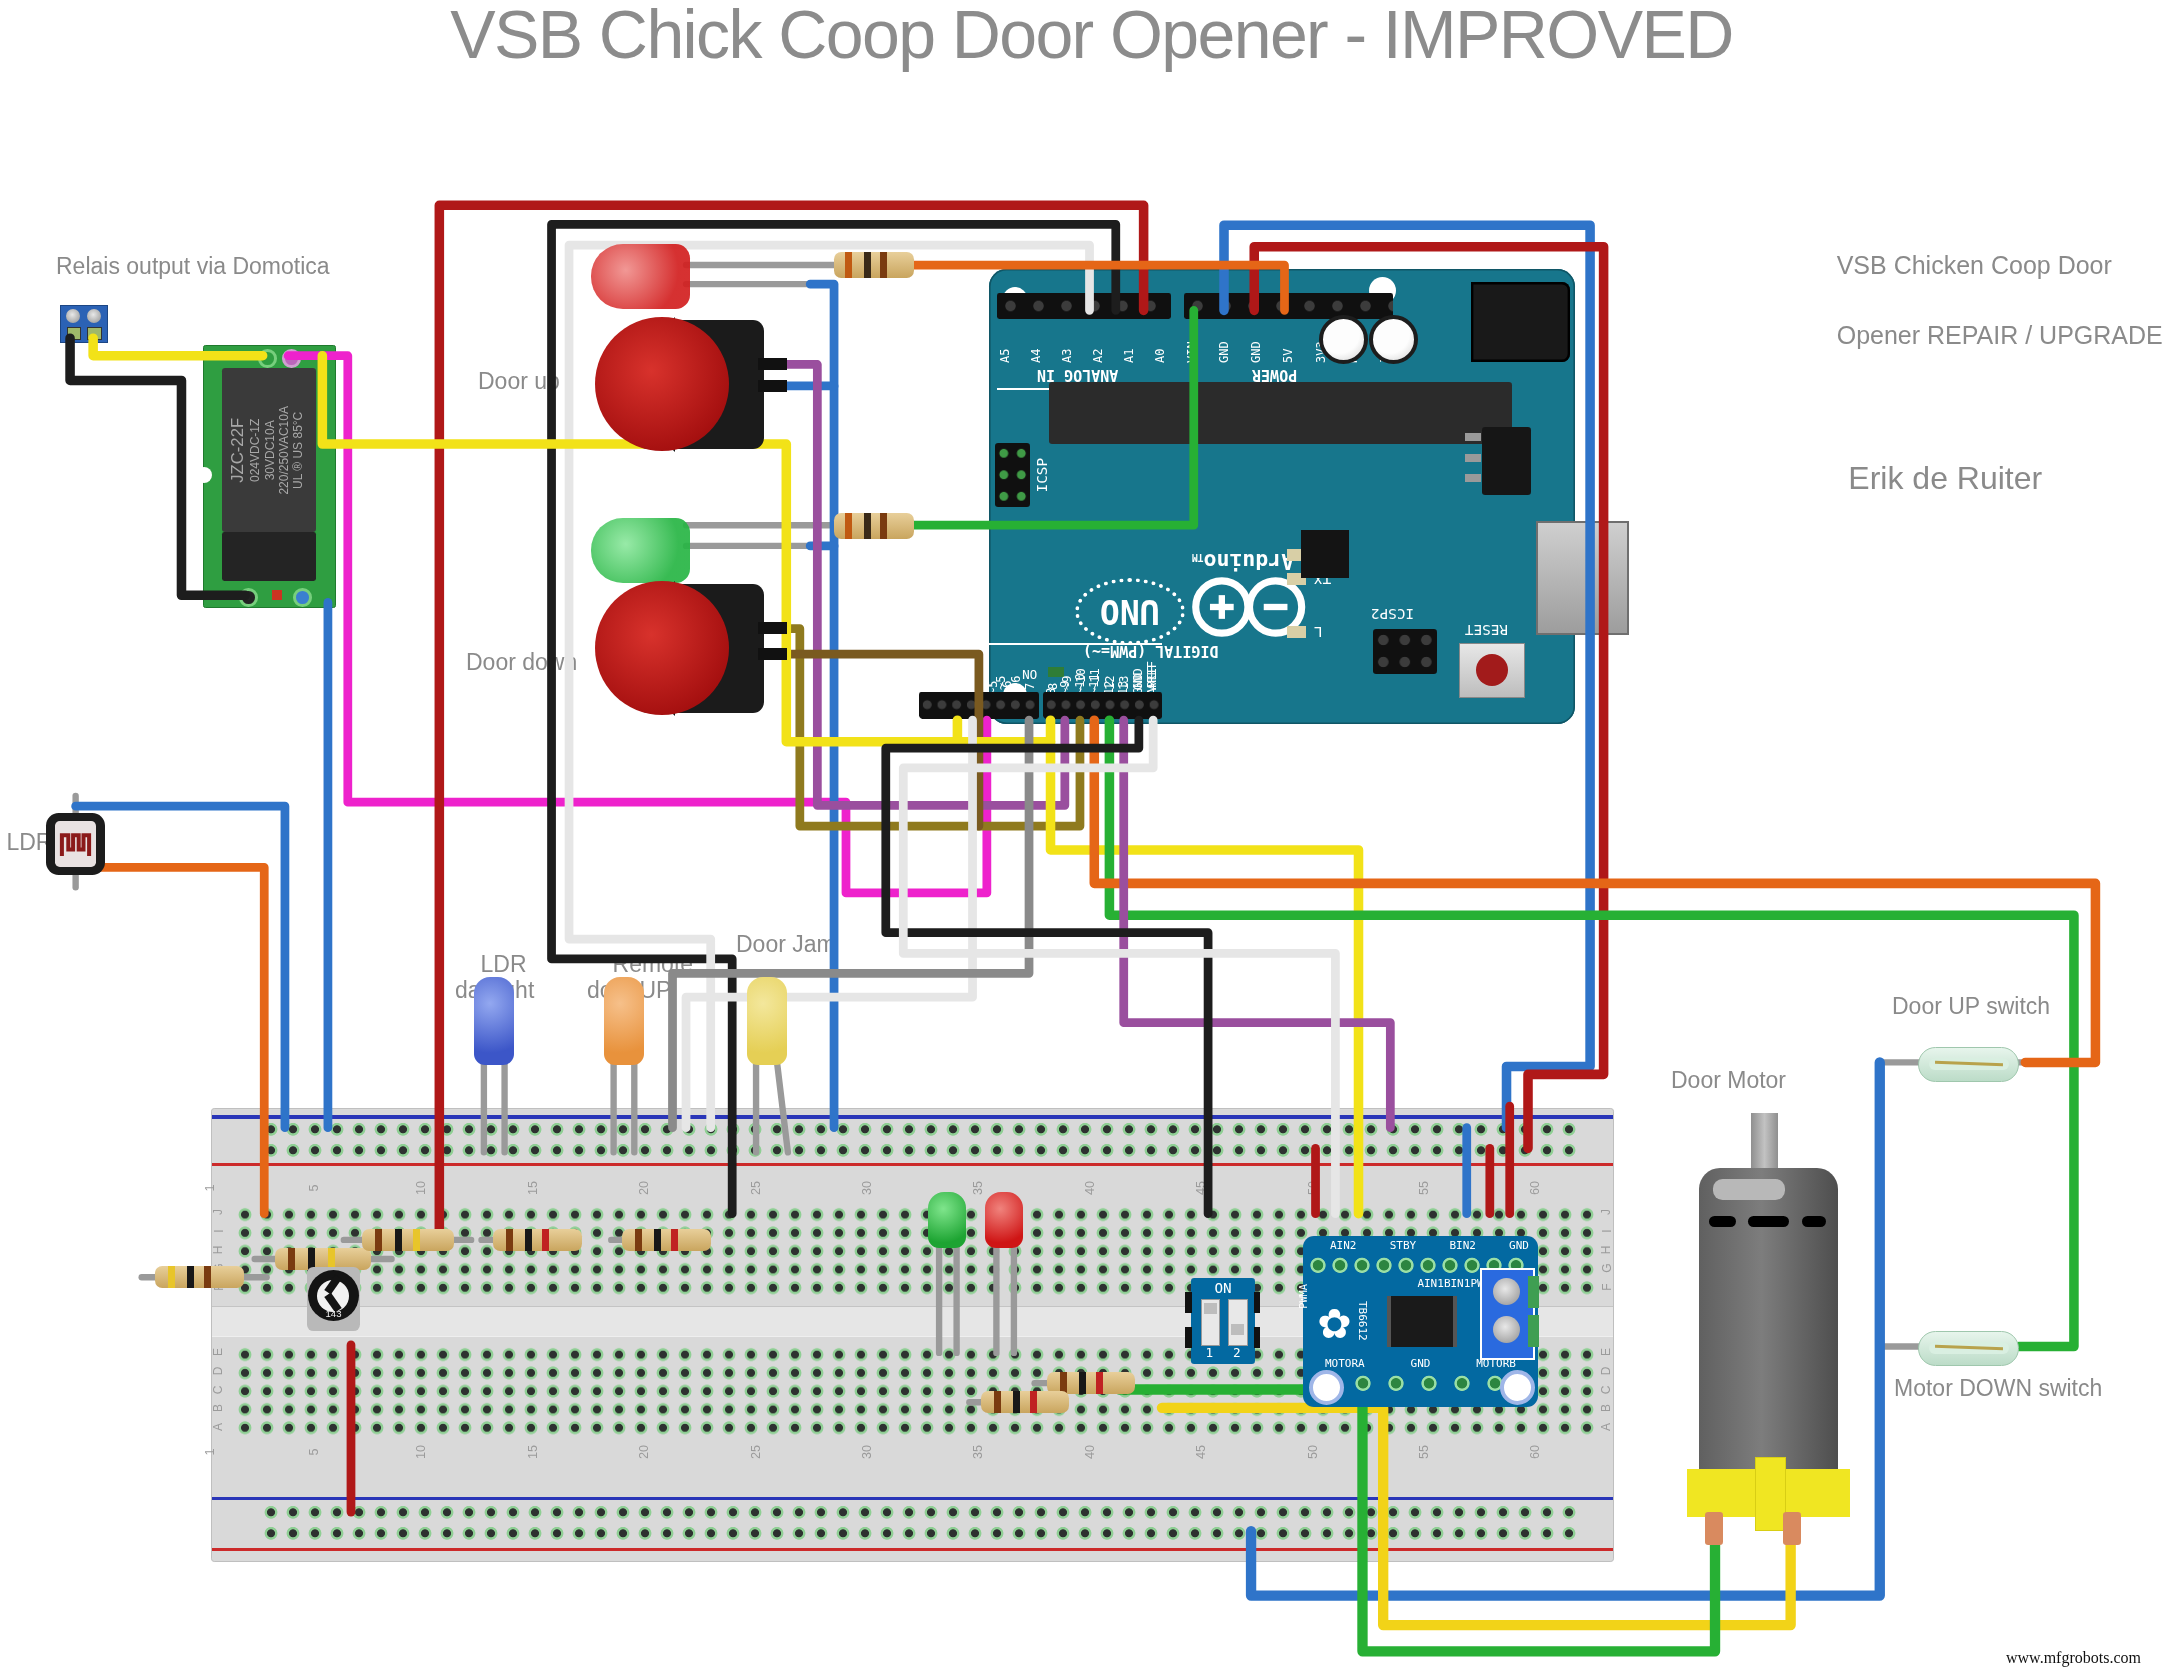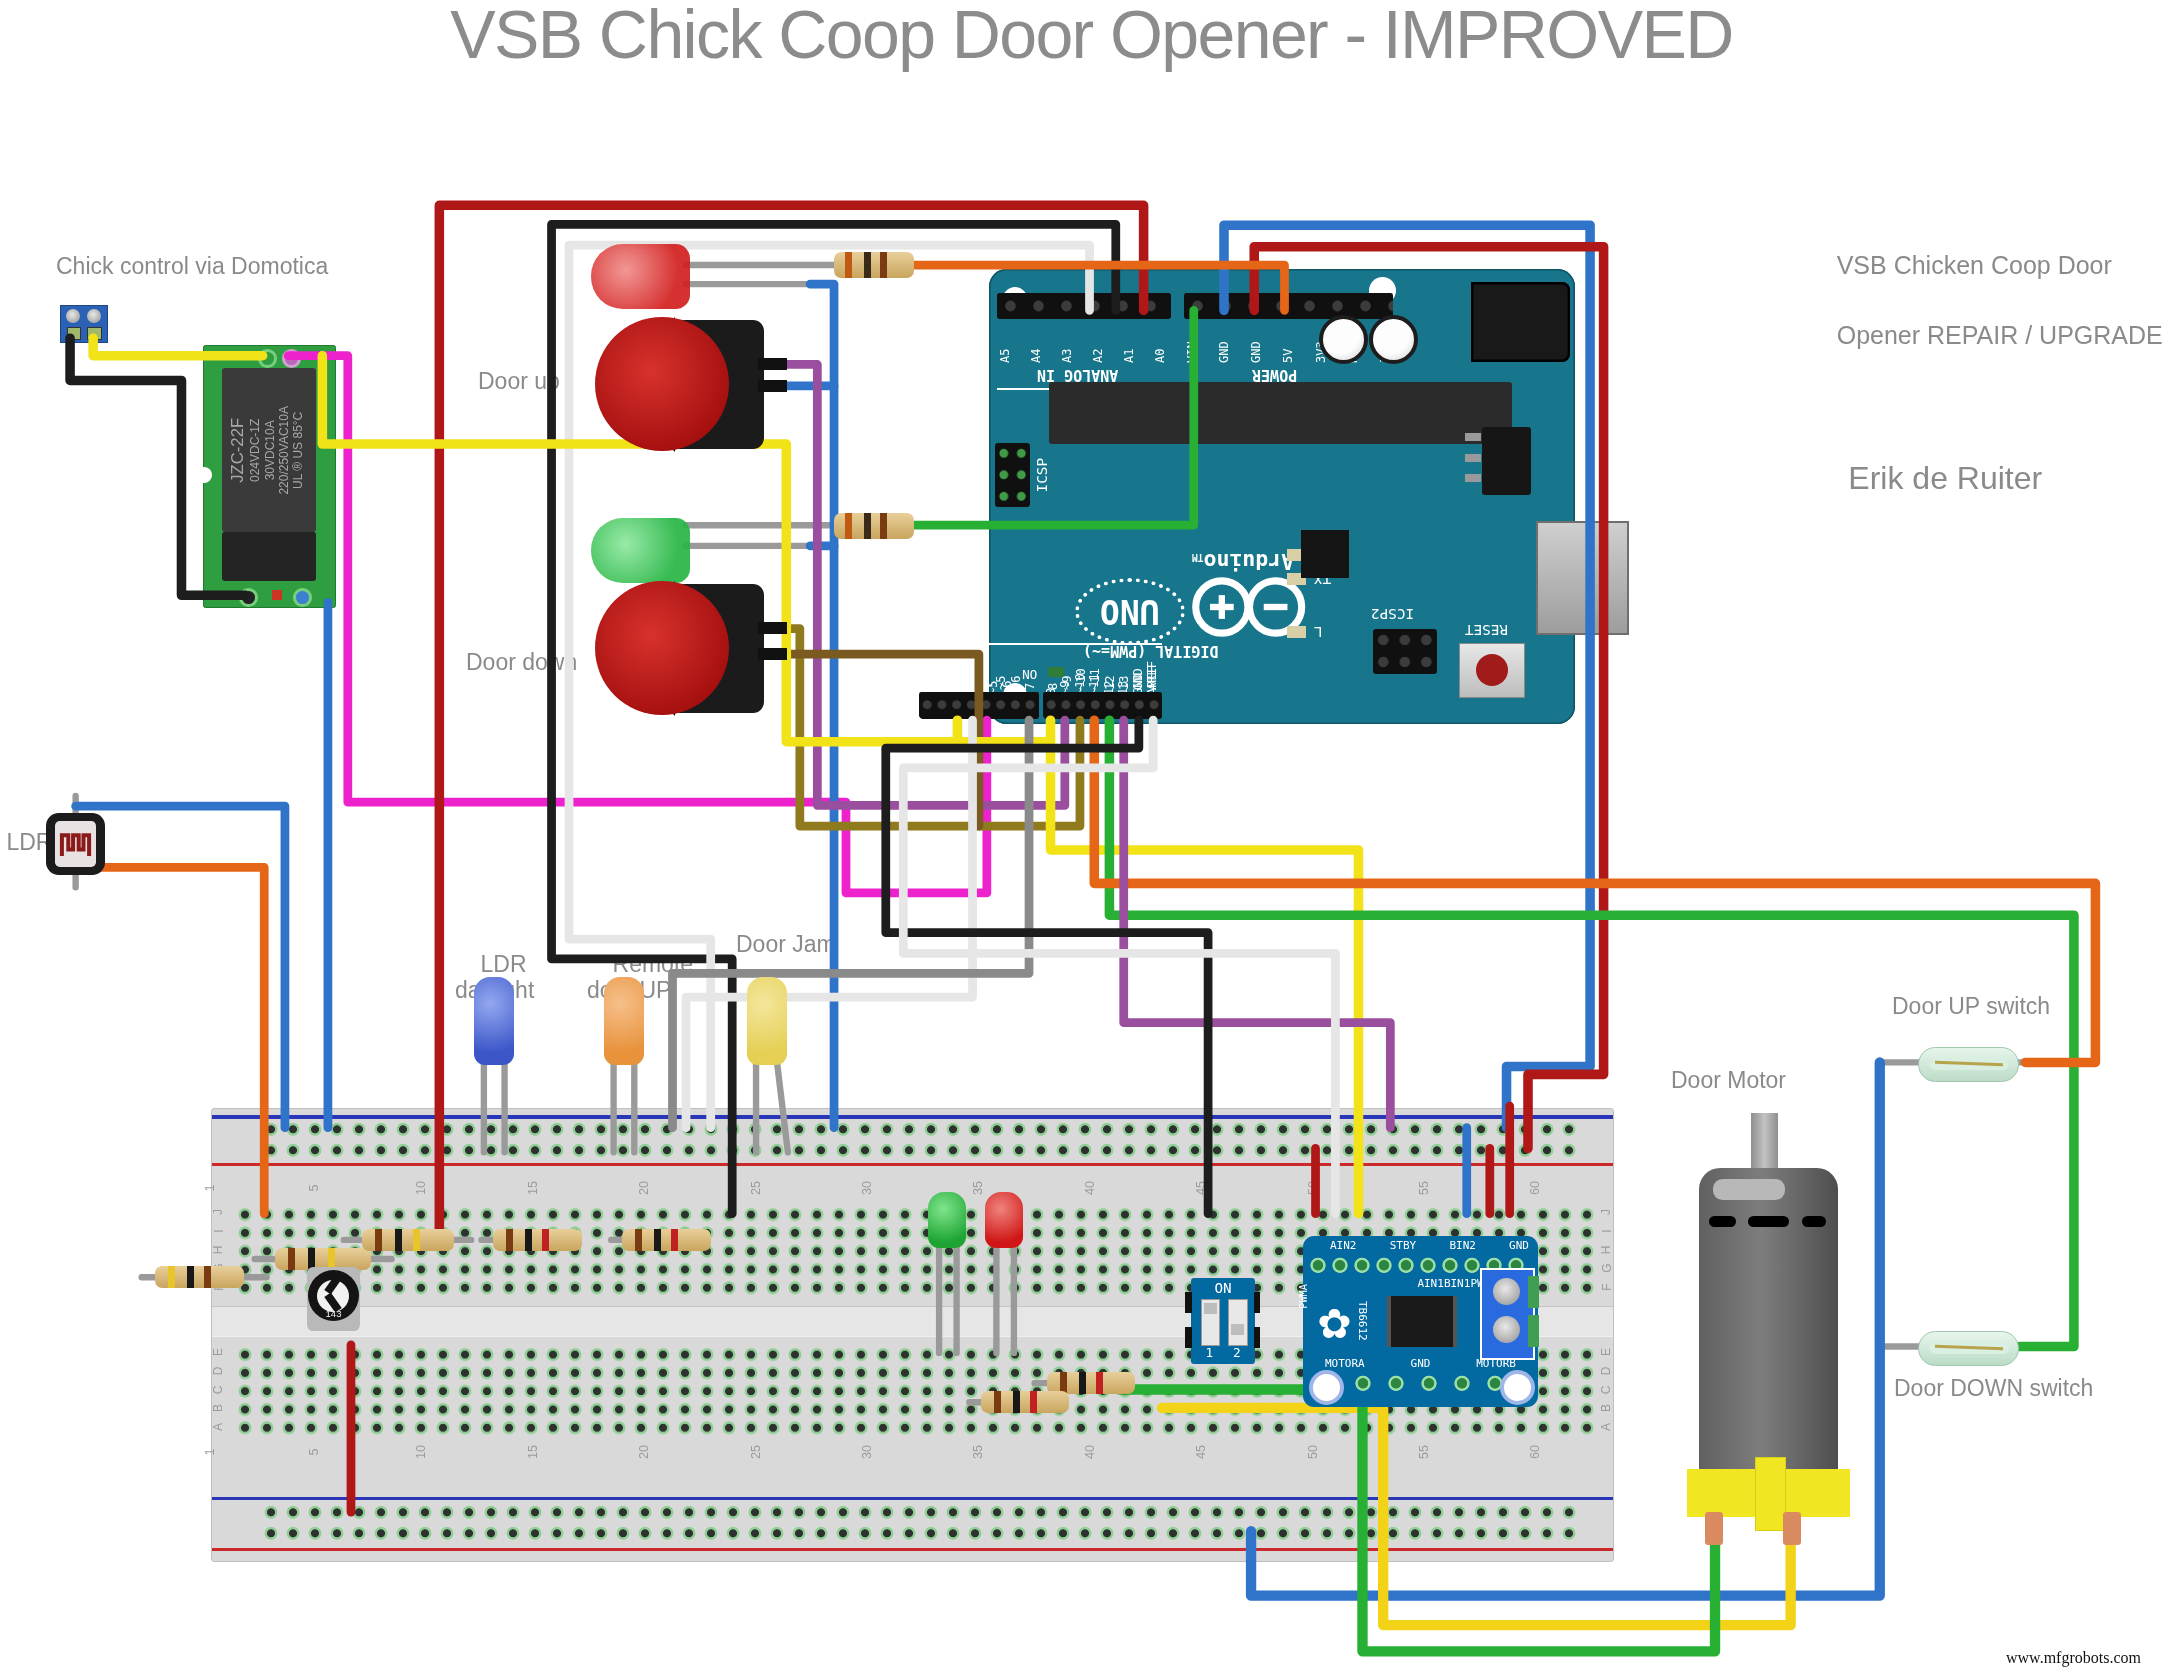--- a/index.html
+++ b/index.html
@@ -60,36 +60,36 @@
   <div class="abs" style="left:1795px;top:213px;width:374px;">
     <div class="lbl" style="font-size:25px;line-height:35px;">
       <span>VSB Chicken Coop Door</span><br>
       <span>Opener REPAIR / UPGRADE</span>
     </div>
     <div class="lbl" style="font-size:32px;margin-top:35px;">
       <span>Erik de Ruiter</span>
     </div>
   </div>
 
-  <div class="abs lbl" style="left:56px;top:253px;">Chick control via Domotica</div>
+  <div class="abs lbl" style="left:56px;top:253px;">Relais output via Domotica</div>
   <div class="abs lbl" style="left:478px;top:368px;">Door up</div>
   <div class="abs lbl" style="left:466px;top:649px;">Door down</div>
   <div class="abs lbl" style="left:6.4px;top:829px;">LDR</div>
   <div class="abs lbl" style="left:455px;top:925px;line-height:26px;">
     <span>LDR</span><br><span>daylight</span>
   </div>
   <div class="abs lbl" style="left:587px;top:925px;line-height:26px;">
     <span>Remote</span><br><span>door UP</span>
   </div>
   <div class="abs lbl" style="left:736px;top:931px;">Door Jam</div>
   <div class="abs red-lbl" style="left:922px;top:1164px;">Motor output</div>
   <div class="abs red-lbl" style="left:388px;top:1283px;">LDR Sensitivity</div>
   <div class="abs lbl" style="left:1671px;top:1067px;">Door Motor</div>
   <div class="abs lbl" style="left:1892px;top:993px;">Door UP switch</div>
-  <div class="abs lbl" style="left:1894px;top:1375px;">Door DOWN switch</div>
+  <div class="abs lbl" style="left:1894px;top:1375px;">Motor DOWN switch</div>
   <div class="abs watermark" style="left:2006px;top:1649px;">www.mfgrobots.com</div>
 
   <div class="abs bb" style="left:211px;top:1108px;width:1401px;height:452px;">
     <div class="abs railline-b" style="left:0;top:6.4px;width:1401px;"></div>
     <div class="abs holes-rail" style="left:48px;top:10.3px;width:1321px;height:41px;"></div>
     <div class="abs railline-r" style="left:0;top:54px;width:1401px;"></div>
 
     <div class="abs numbers" style="left:-6.4px;top:72px;width:1337px;">
         <span>1</span>
         <span>5</span>

